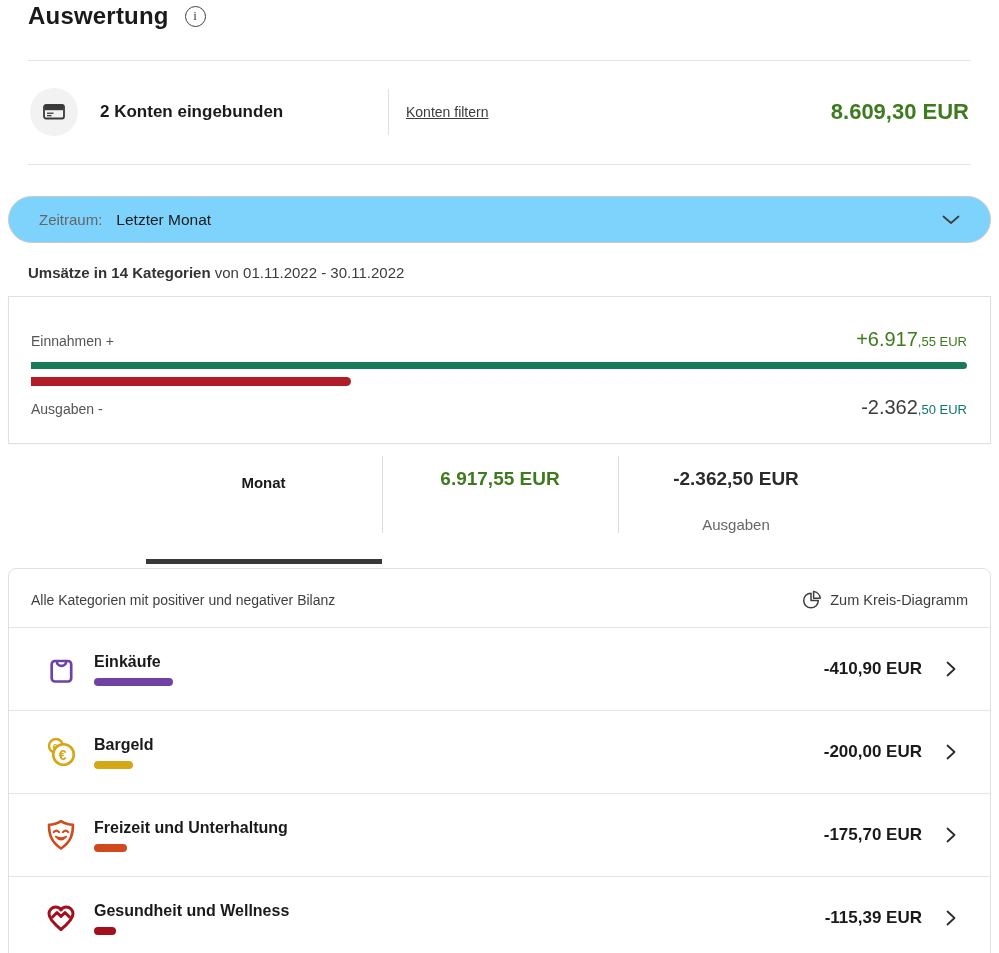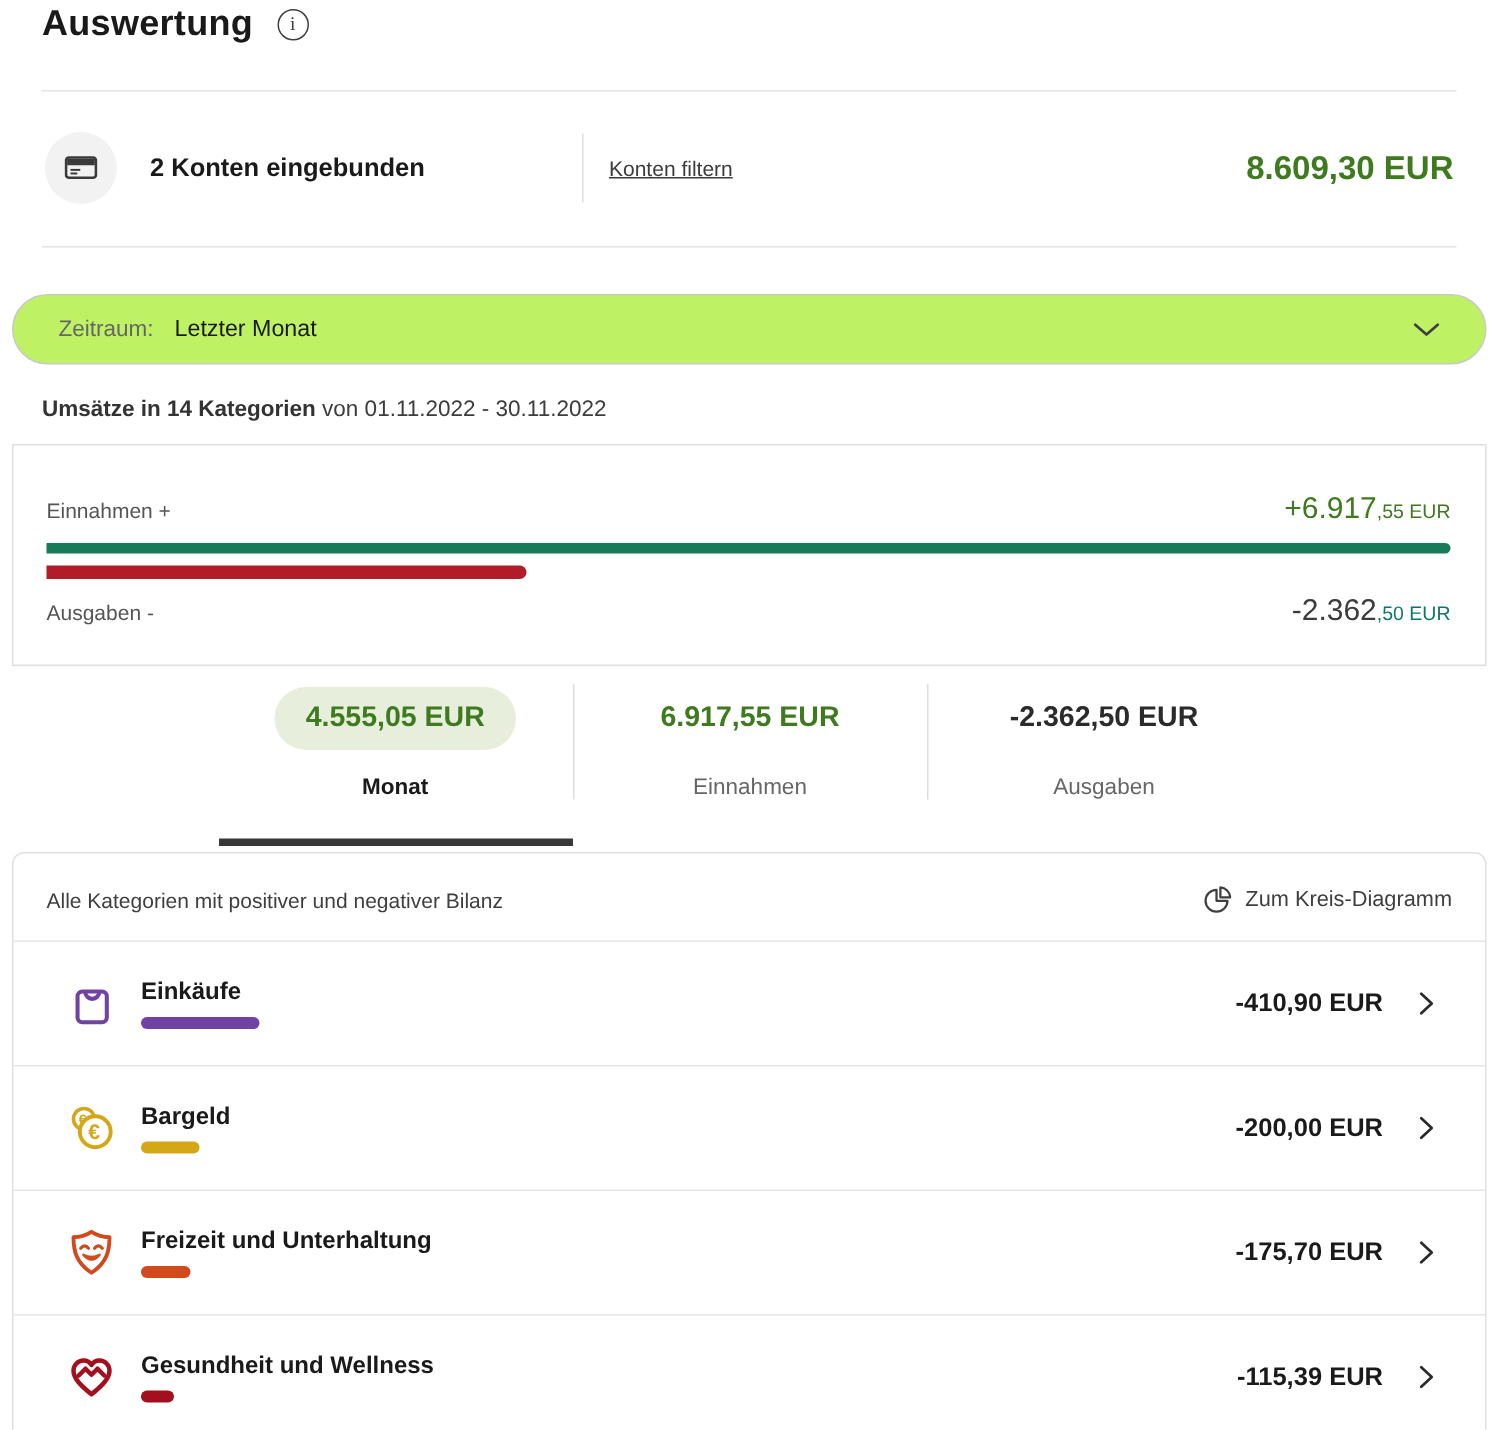--- a/index.html
+++ b/index.html
@@ -29,21 +29,21 @@
   }
   .accounts-label { font-size: 17px; font-weight: bold; color: #1a1a1a; }
   .vdivider { width: 1px; height: 46px; background: #e0e0e0; }
   .filter-link { margin-left: 17px; font-size: 14px; color: #3c3c3c; text-decoration: underline; cursor: pointer; }
   .total-amount { margin-left: auto; font-size: 22px; font-weight: bold; color: #3e7a1e; }
   .gap-after-accounts { height: 28px; }
 
   
   .period-pill {
     margin: 31px 8px 0 8px; height: 47px; border: 1px solid #c9c9c9; border-radius: 24px;
-    display: flex; align-items: center; padding: 0 30px; cursor: pointer; background: #bef264;
+    display: flex; align-items: center; padding: 0 30px; cursor: pointer; background: #7dd3fc;
   }
   .period-label { font-size: 15px; color: #666666; margin-right: 14px; }
   .period-value { font-size: 15.5px; color: #1a1a1a; }
   .period-chevron { margin-left: auto; display: flex; align-items: center; }
 
   
   .summary-line { padding: 0 28px; margin-top: 21px; font-size: 15px; color: #3d3d3d; }
   .summary-bold { font-weight: bold; color: #333333; }
 
   
@@ -144,26 +144,24 @@
   <div class="chart-row chart-row2">
     <span class="bar-label">Ausgaben -</span>
     <span>
       <span class="amt-main-dark">-2.362</span><span class="amt-minor-dark">,50 EUR</span>
     </span>
   </div>
 </div>
 
 <div class="tabs-strip">
   <div class="tab">
-    <span class="tab-amount pill green-text">4.555,05 EUR</span>
     <div class="tab-label active">Monat</div>
   </div>
   <div class="tab">
     <span class="tab-amount green-text">6.917,55 EUR</span>
-    <div class="tab-label">Einnahmen</div>
   </div>
   <div class="tab">
     <span class="tab-amount dark-text">-2.362,50 EUR</span>
     <div class="tab-label">Ausgaben</div>
   </div>
 </div>
 <div class="tab-underline"></div>
 
 <div class="list-card">
   <div class="list-header">

